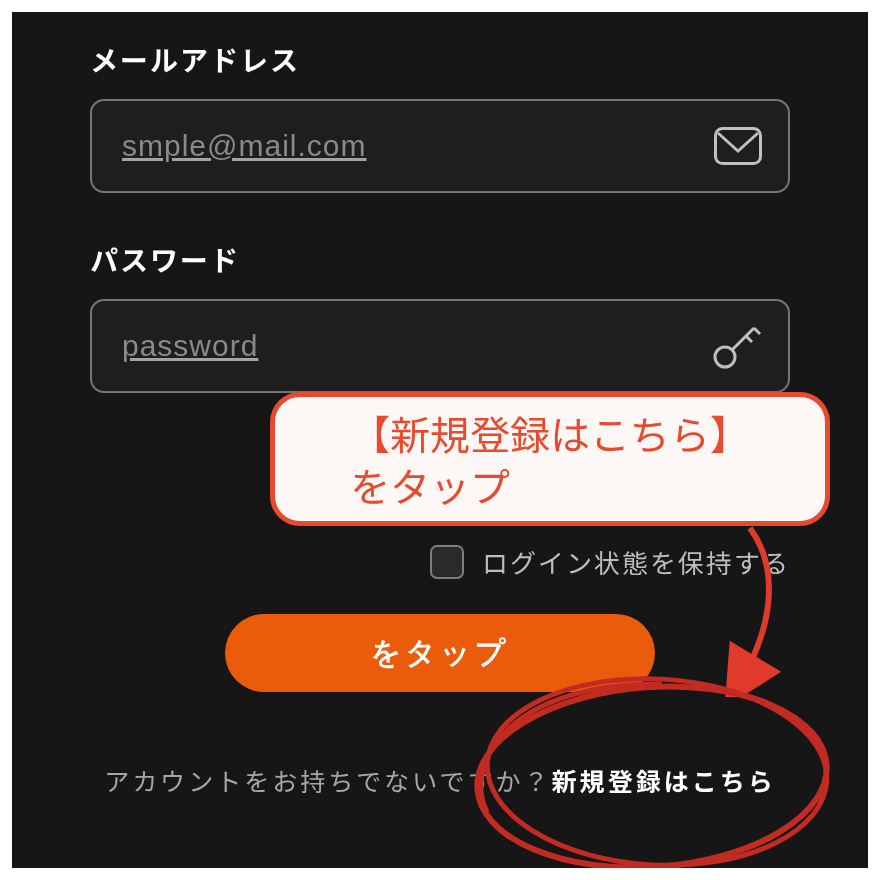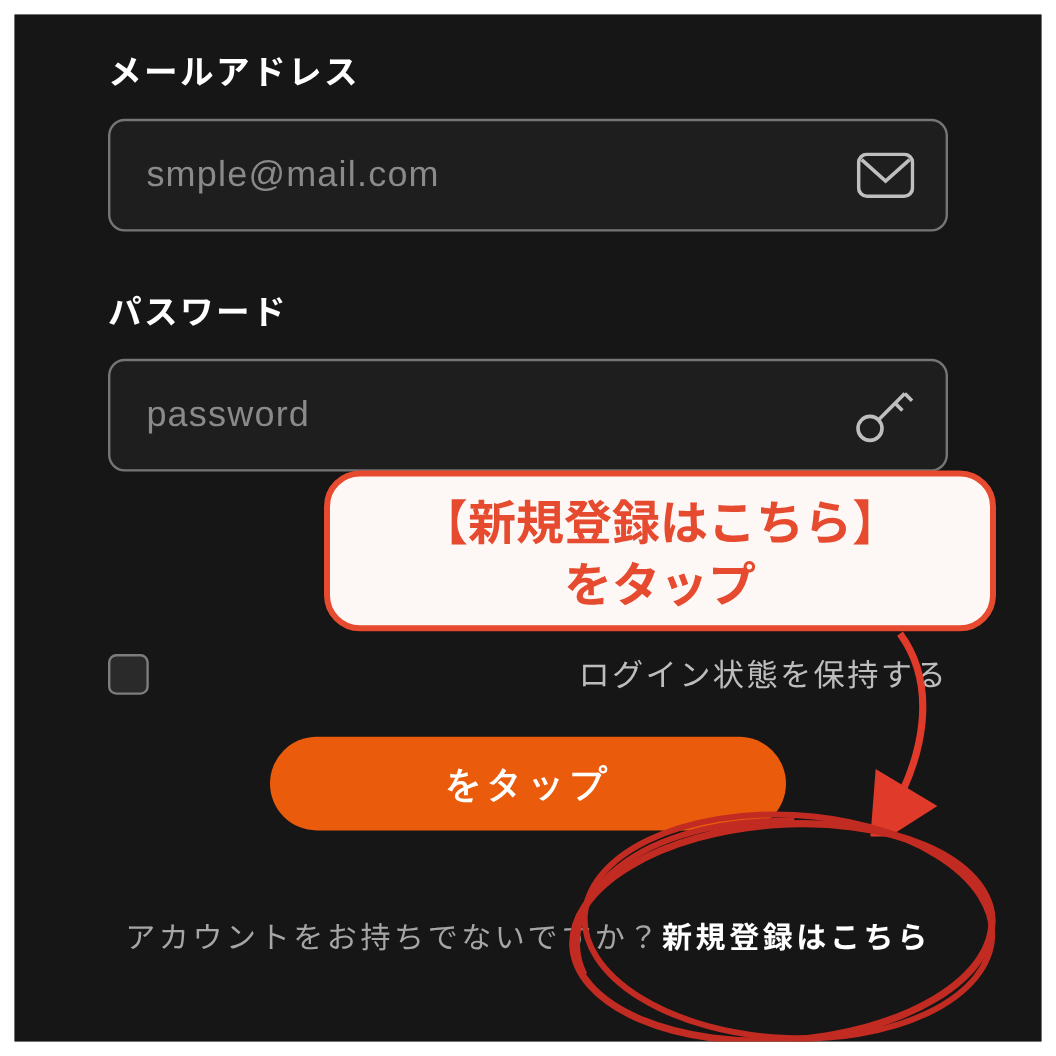--- a/index.html
+++ b/index.html
@@ -19,41 +19,41 @@
     margin-top:20px;
     height:90px;
     border:2px solid #767676;
     border-radius:14px;
     background:#1e1e1e;
     display:flex;align-items:center;
     padding:0 26px 0 28px;
   }
   .field input{
     flex:1;background:transparent;border:none;outline:none;
-    color:#22c55e;font-size:30px;letter-spacing:1px;
+    color:#a3a3a3;font-size:30px;letter-spacing:1px;text-decoration:underline;
   }
   .field input::placeholder{color:#8a8a8a;}
   .ico{color:#bfbfbf;flex:0 0 auto;display:flex;}
-  .remember{margin-top:150px;display:flex;align-items:center;justify-content:space-between;}
+  .remember{margin-top:150px;display:flex;align-items:center;justify-content:flex-end;}
   .cb{width:30px;height:30px;border:2px solid #7d7d7d;border-radius:7px;background:#2a2a2a;margin-right:18px;}
   .remember span{color:#bdbdbd;font-size:26px;letter-spacing:2px;}
   .login-btn{
     margin:34px auto 0;display:block;width:430px;height:78px;border:none;border-radius:40px;
     background:#ea5b0c;color:#fff;font-size:30px;font-weight:800;letter-spacing:4px;cursor:pointer;
   }
   .signup{margin-top:70px;text-align:center;font-size:25px;letter-spacing:3px;}
   .signup .q{color:#a6a6a6;}
   .signup .link{color:#fff;font-weight:700;cursor:pointer;}
 
   
   .callout{
     position:absolute;top:380px;left:258px;width:560px;height:134px;
     background:#fdf8f6;border:5px solid #e64a2f;border-radius:30px;
     display:flex;align-items:center;justify-content:center;
-    color:#e64a2f;font-size:40px;font-weight:700;line-height:1.3;text-align:center;white-space:pre-line;
+    color:#e64a2f;font-size:40px;font-weight:400;line-height:1.3;text-align:left;white-space:pre-line;
     box-sizing:border-box;
     box-shadow:0 0 0 1px rgba(0,0,0,.05);
   }
   .arrow{position:absolute;top:510px;left:688px;pointer-events:none;}
   .scribble{position:absolute;top:650px;left:440px;pointer-events:none;}
 </style>
 </head>
 <body>
 
 <div class="screen">

